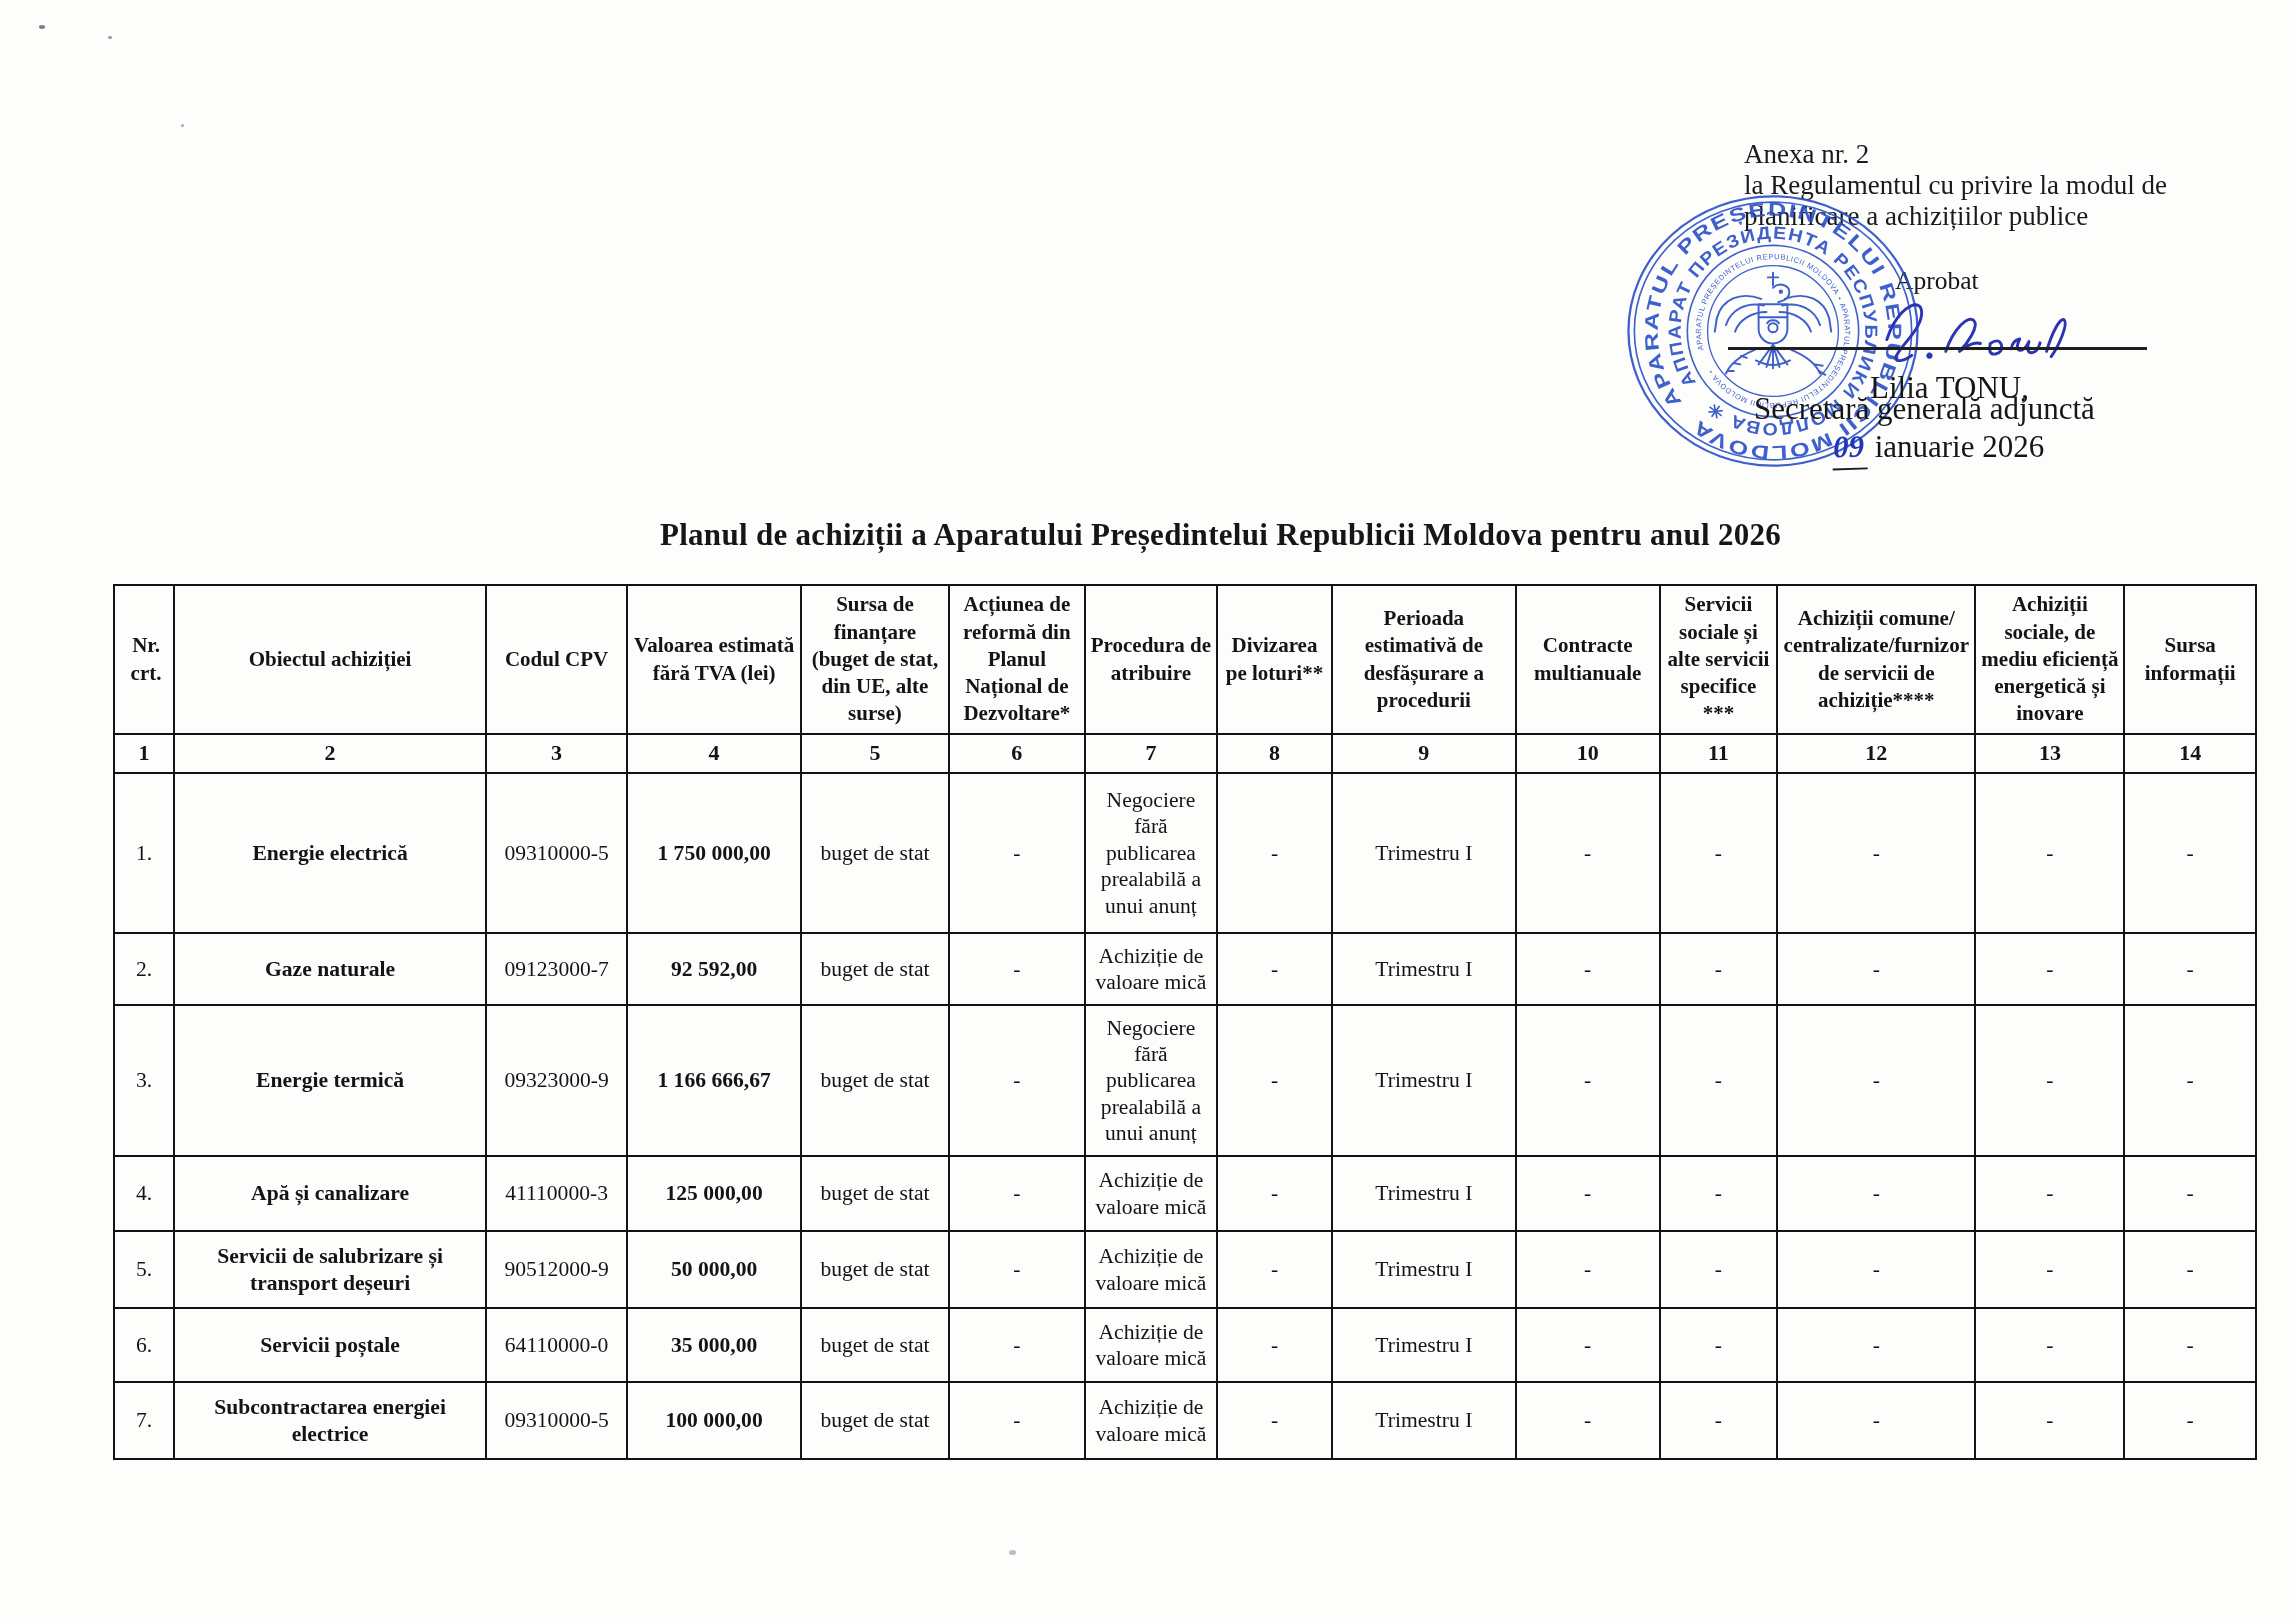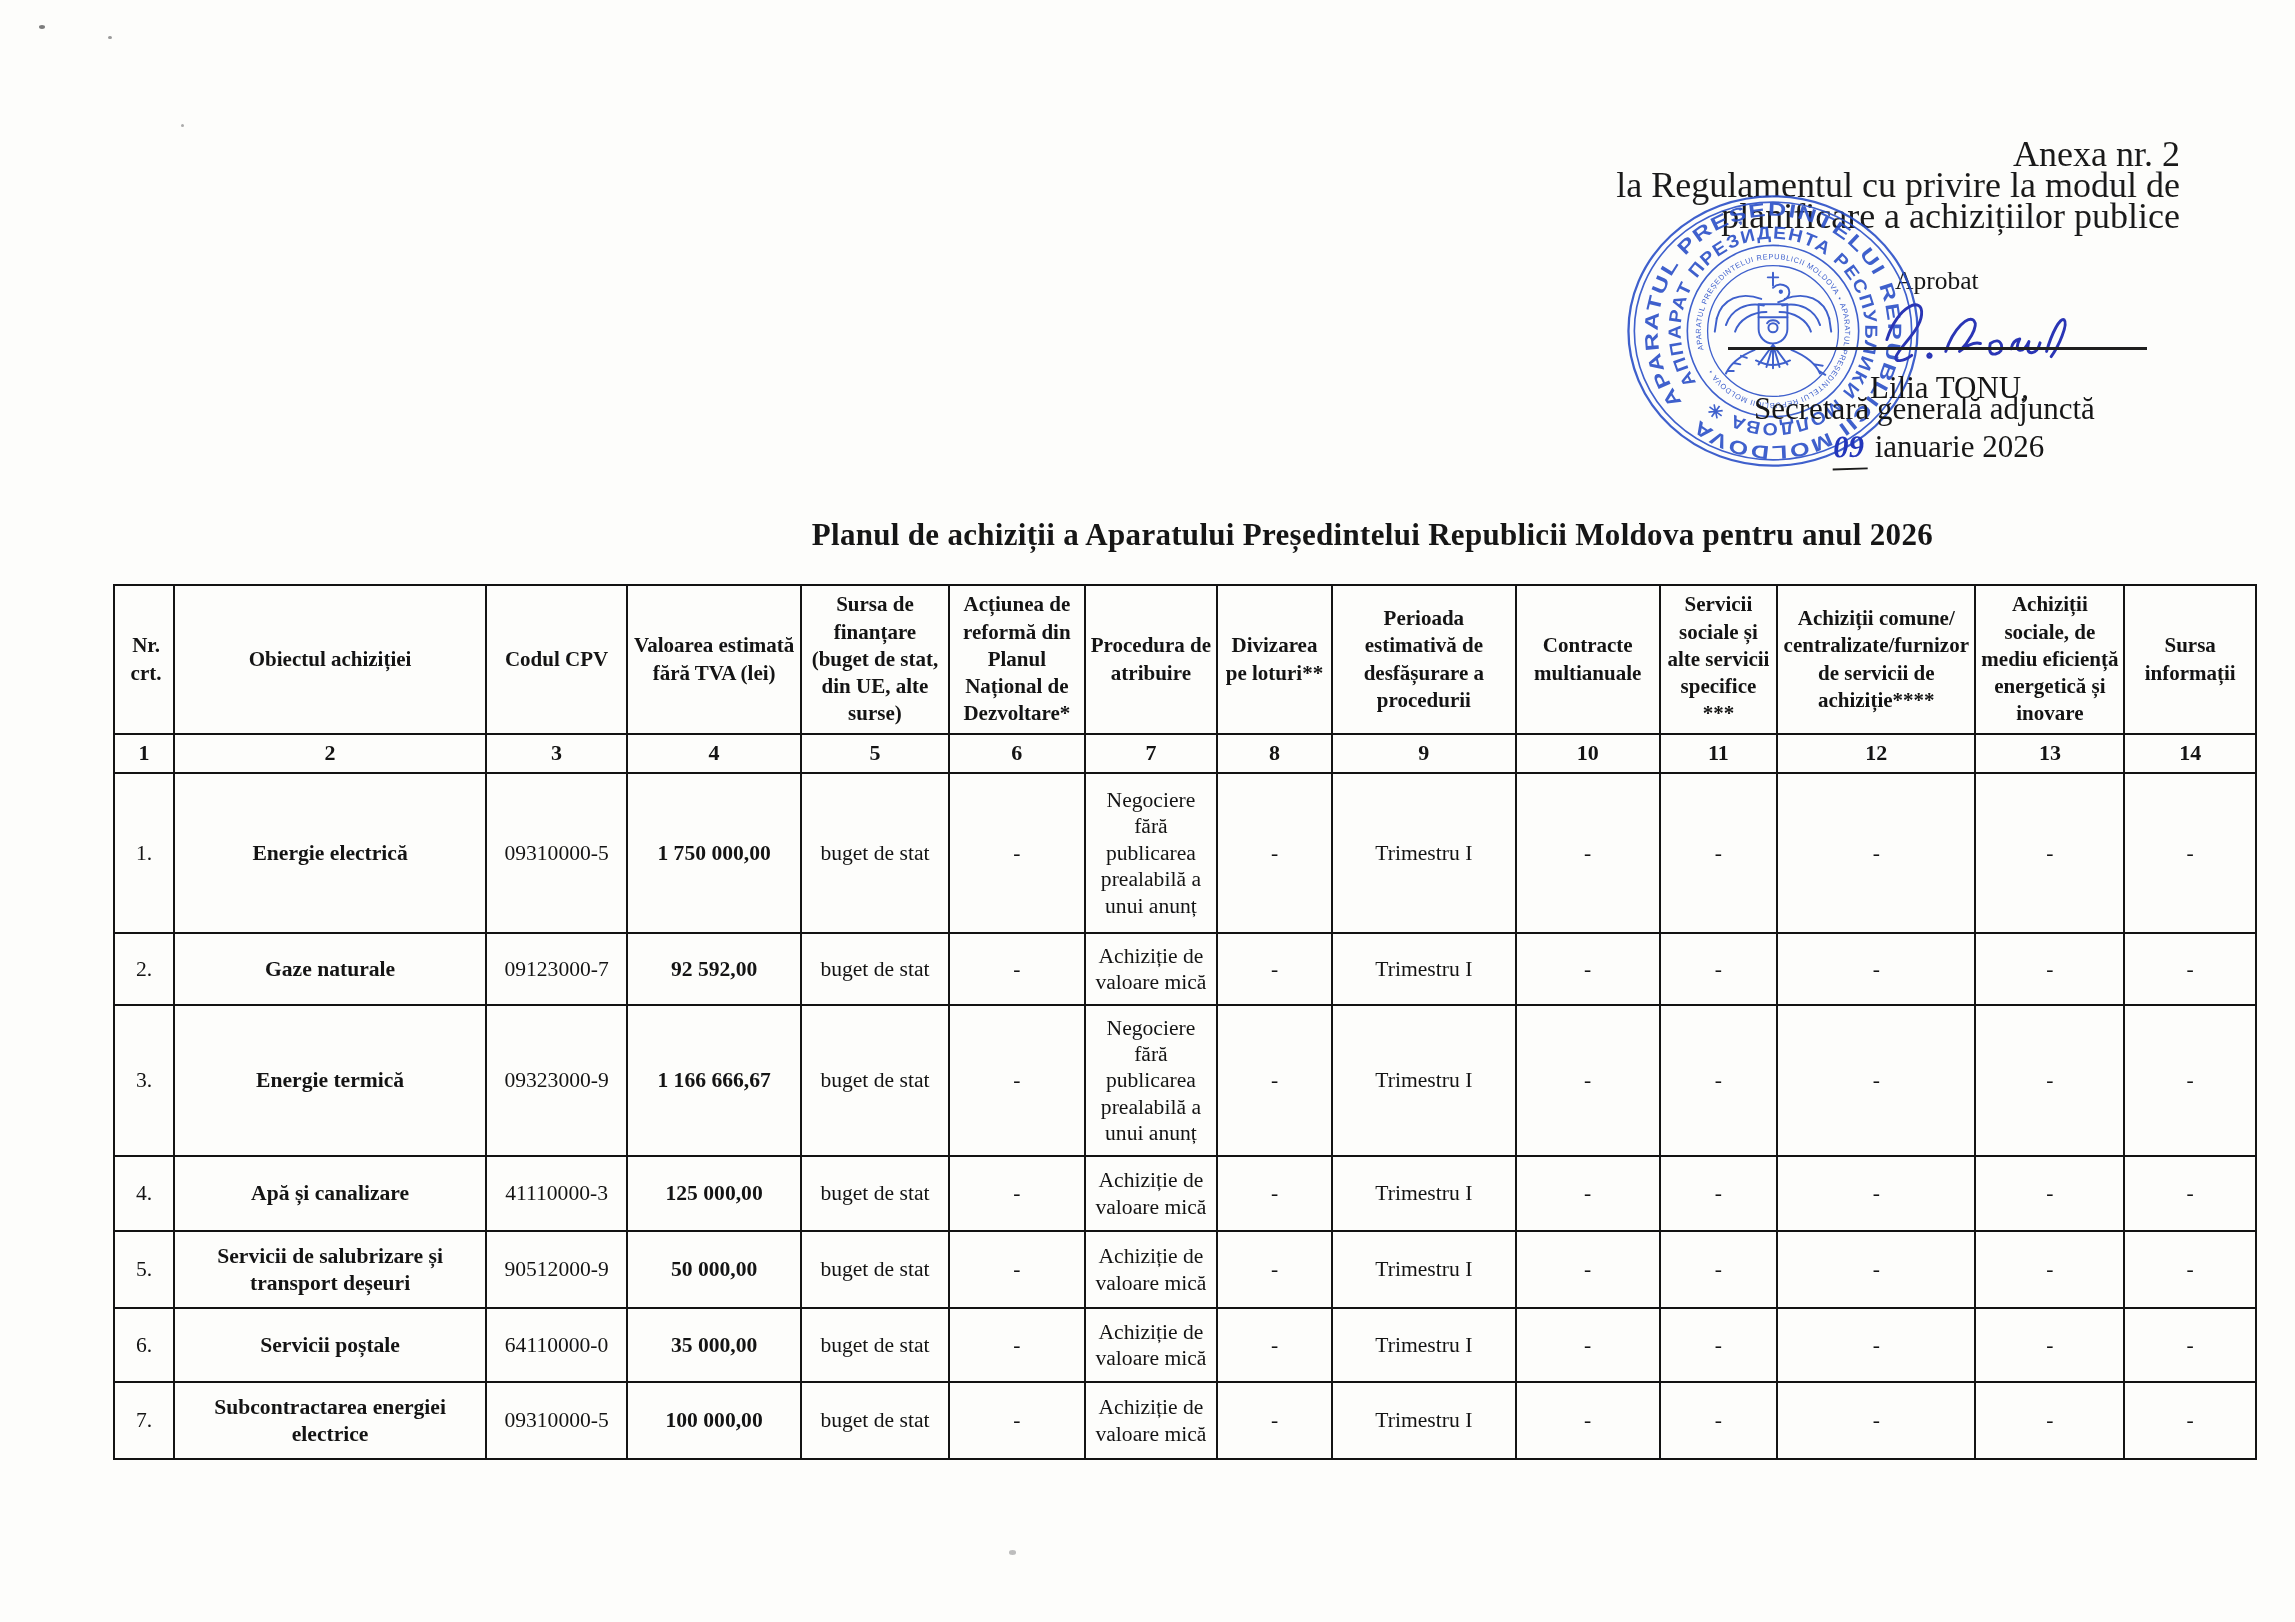--- a/index.html
+++ b/index.html
@@ -6,40 +6,40 @@
   .sheet{
     position:relative; width:2295px; height:1623px;
     background:#fdfdfb; overflow:hidden;
     font-family:"Liberation Serif","DejaVu Serif",serif;
     color:#161616;
   }
   
   .speck{position:absolute;border-radius:50%;}
   
   .annex{
-    position:absolute; top:139px; right:115px;
-    text-align:right; font-size:36px; line-height:31px; color:#1a1a1a;
+    position:absolute; top:139px; right:128px;
+    text-align:left; font-size:27px; line-height:31px; color:#1a1a1a;
   }
   
   .aprobat{position:absolute; left:1895px; top:266px; font-size:25.5px;}
   .sig-line{position:absolute; left:1728px; top:347px; width:419px; height:2.6px; background:#1f1f1f;}
   .sig-name{position:absolute; left:1786px; top:355px; width:327px; text-align:center; font-size:31px;margin-top:15px;}
   .sig-role{position:absolute; left:1754px; top:391px; width:393px; text-align:left; font-size:31px;}
   .sig-date{position:absolute; left:1832px; top:429px; font-size:31px; white-space:nowrap;}
   .date-day{
     color:#2336bb; font-style:italic; font-weight:bold;
     display:inline-block; border-bottom:2.6px solid #1c1c1c; padding:0 2.6px 2.6px 1.3px;
     transform:rotate(-2deg);
   }
   .signature-svg{position:absolute; left:1862px; top:287px; width:216px; height:79px;}
   .stamp-svg{position:absolute; left:1625px; top:193px; width:296px; height:276px; opacity:.9;}
   
   .doc-title{
-    position:absolute; left:542px; top:517px; width:1391px;
-    text-align:right; font-size:31px; font-weight:bold; letter-spacing:0.3px;
+    position:absolute; left:525px; top:517px; width:1391px;
+    text-align:center; font-size:31px; font-weight:bold; letter-spacing:0.3px;
   }
   
   table.plan{
     position:absolute; left:113px; top:584px; width:2144px;
     border-collapse:collapse; table-layout:fixed;
     font-size:21.6px; color:#141414;
   }
   table.plan th, table.plan td{
     border-left:2px solid #141414; border-right:2px solid #141414;
     border-top:2.6px solid #121212; border-bottom:2.6px solid #121212;

